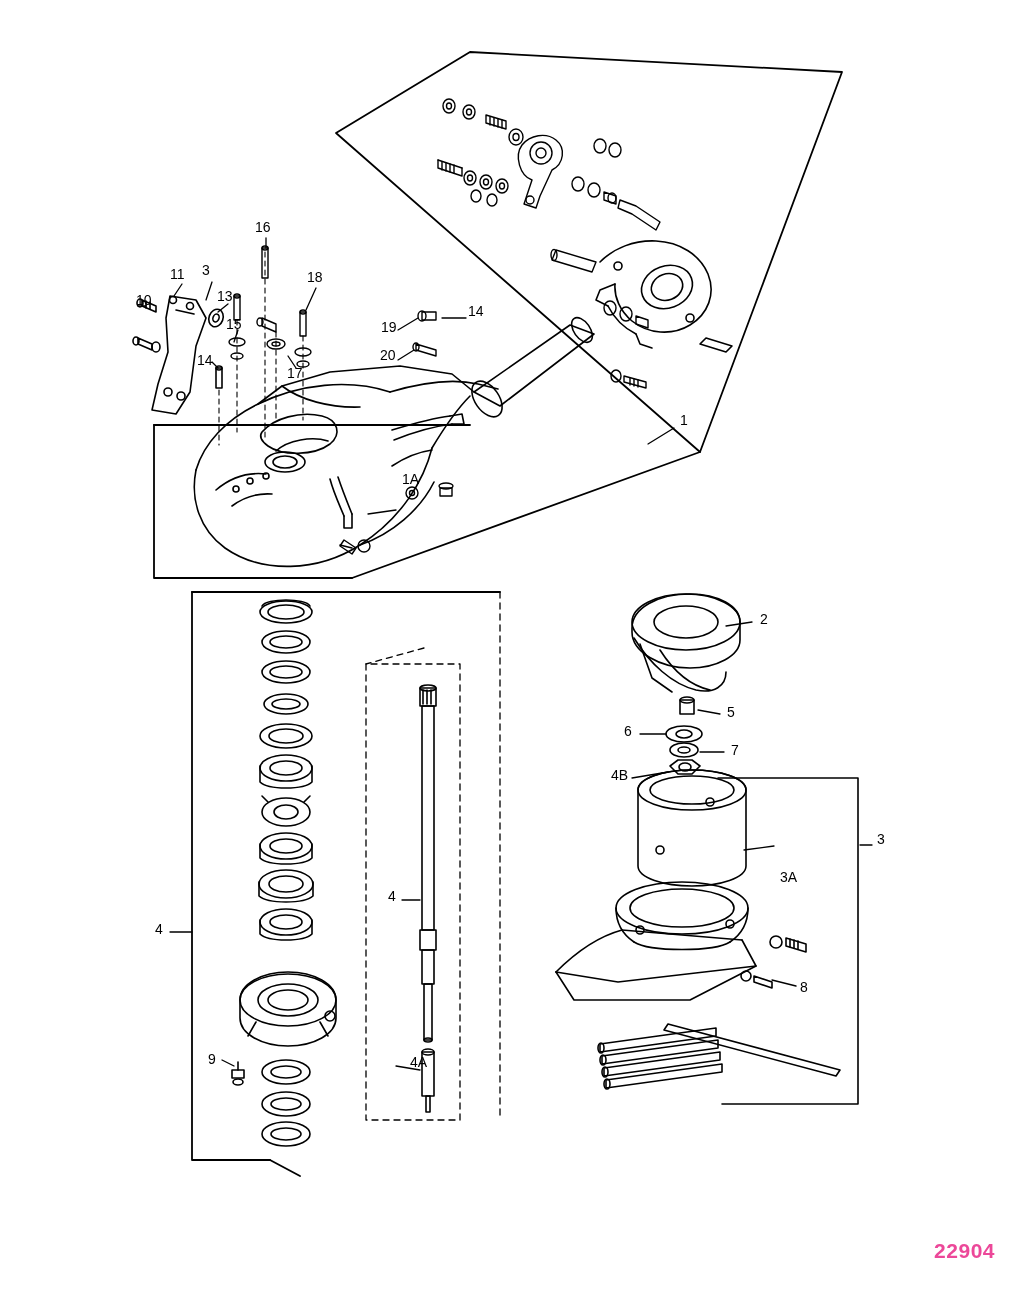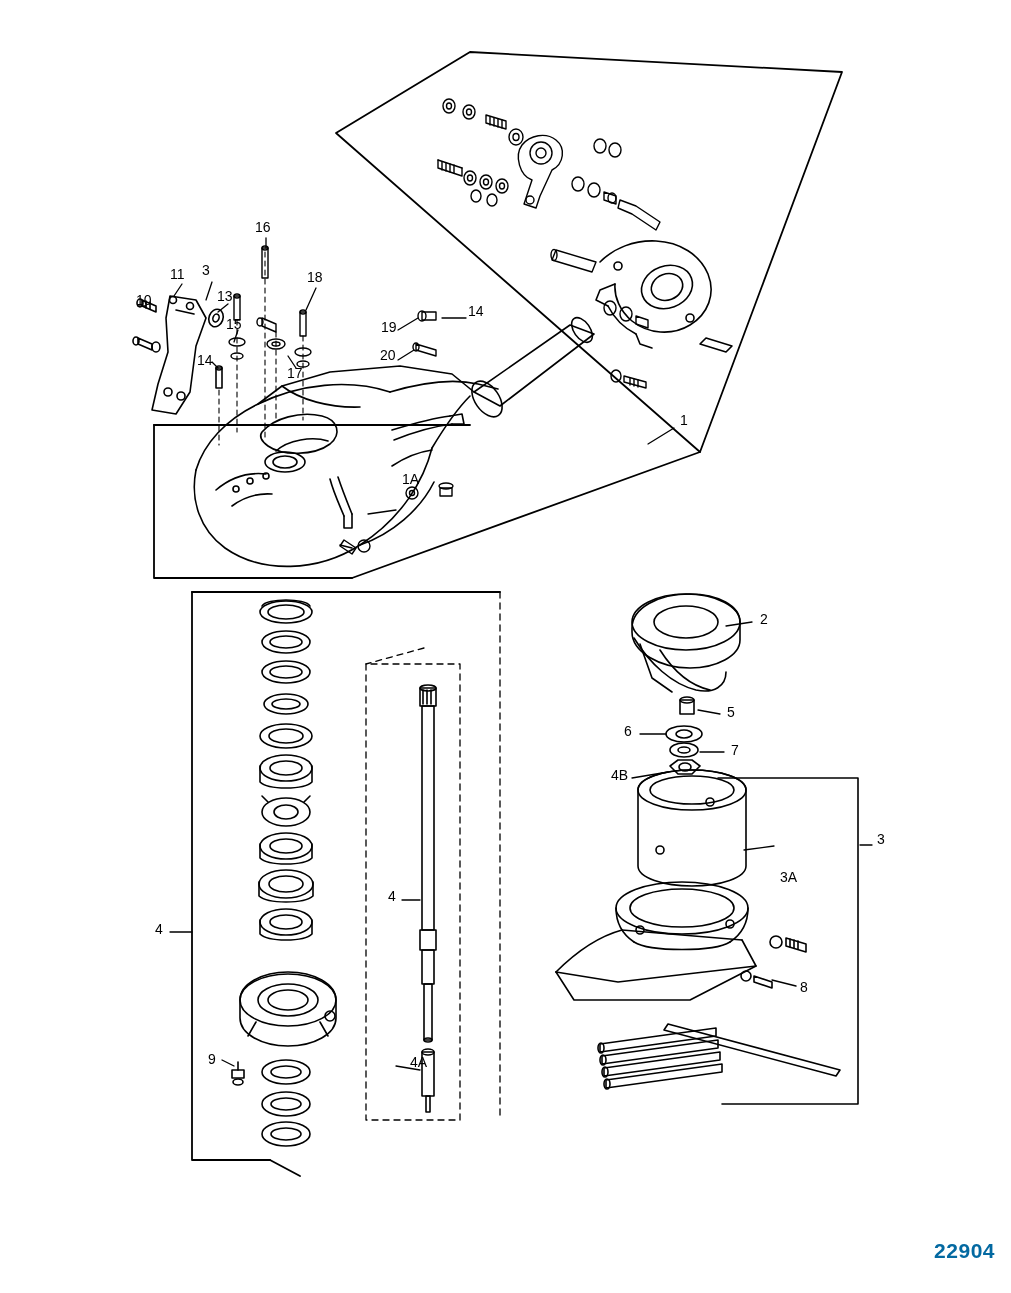--- a/index.html
+++ b/index.html
@@ -35,21 +35,21 @@
     line-height: 1;
   }
   #drawing-number {
     position: absolute;
     right: 16px;
     bottom: 30px;
     font-family: "Liberation Sans", sans-serif;
     font-size: 21px;
     font-weight: bold;
     letter-spacing: 0.5px;
-    color: #0369a1;
+    color: #ec4899;
   }
 </style>
 </head>
 <body>
 
 <div id="page">
 
   <svg id="diagram-svg" viewBox="0 0 1011 1293" xmlns="http://www.w3.org/2000/svg">
     <g fill="none" stroke="#000000" stroke-width="1.6" stroke-linejoin="round" stroke-linecap="round">
 

